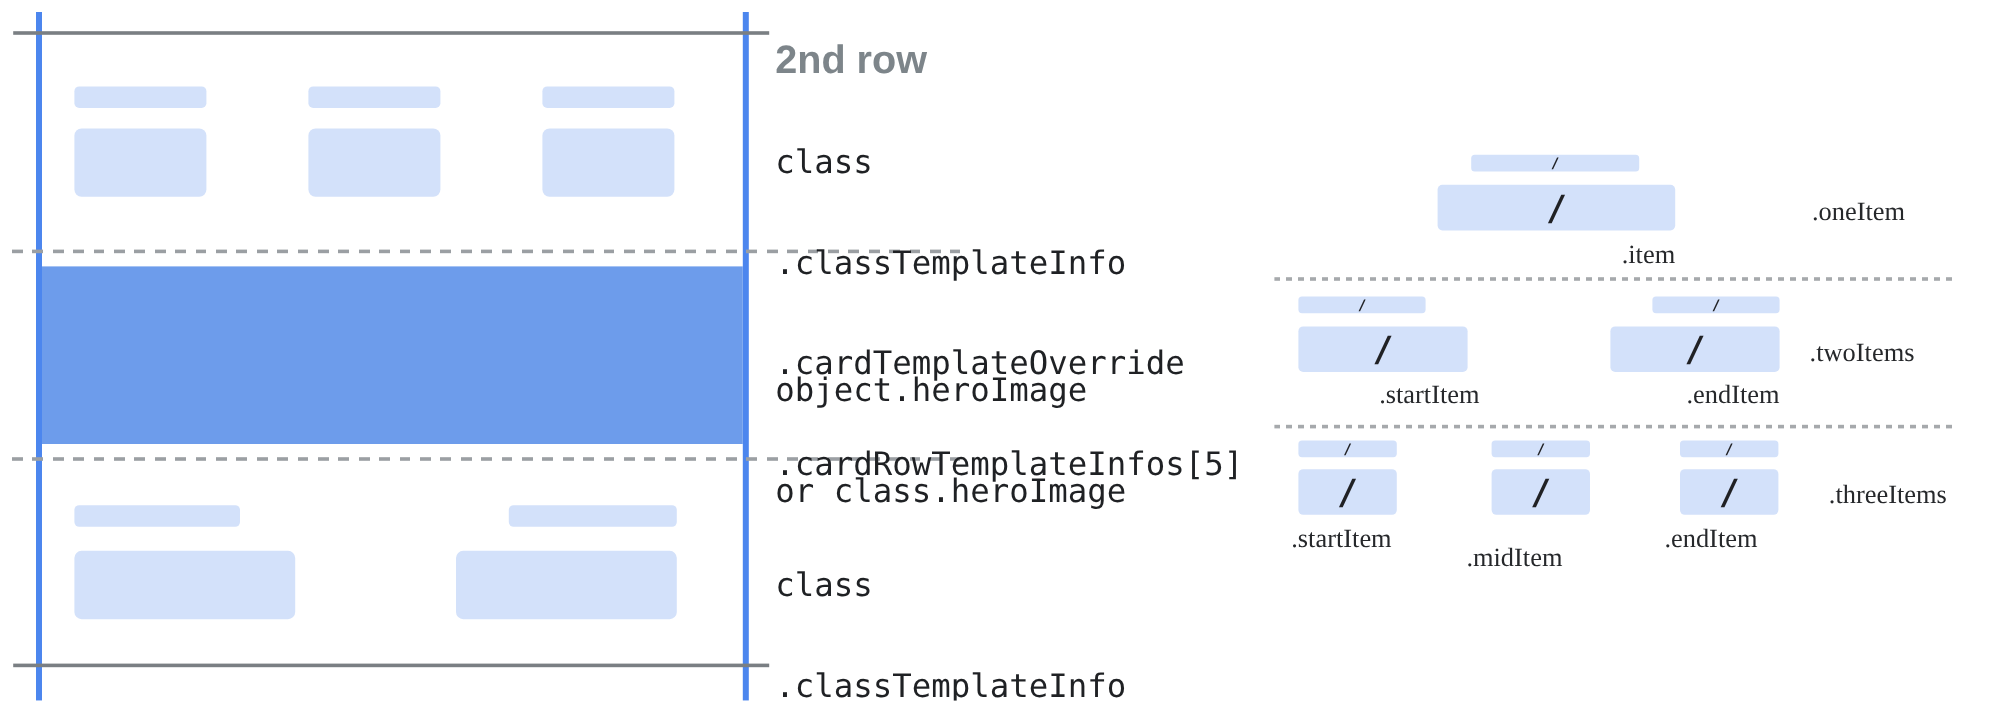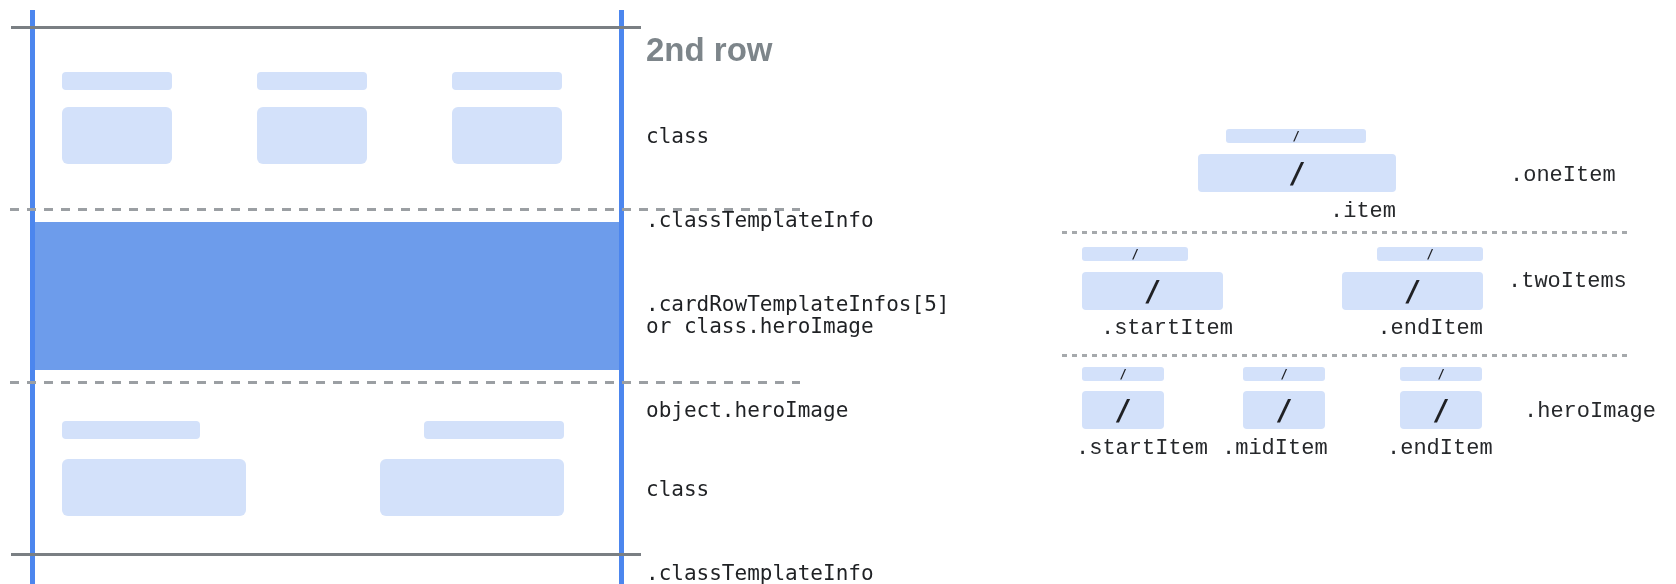--- a/index.html
+++ b/index.html
@@ -15,22 +15,22 @@
   
   .ph{position:absolute;background:#d3e1fa;display:flex;align-items:center;justify-content:center;}
   .ph-s{height:18px;border-radius:4px;}
   .ph-b{height:57px;border-radius:6px;}
   .chip-s{height:14px;border-radius:3px;}
   .chip-b{height:38px;border-radius:4px;}
   .hero{position:absolute;left:35px;top:222px;width:584px;height:148px;background:#6d9ceb;}
   
   .h-row{position:absolute;left:646px;font-size:33px;font-weight:bold;color:#7d858a;letter-spacing:0;}
   .code{position:absolute;left:646px;font-family:"DejaVu Sans Mono", monospace;
-        font-size:21px;line-height:28px;color:#1f2124;white-space:pre;}
-  .mono-label{position:absolute;font-family:Liberation Mono, monospace;
+        font-size:27px;line-height:28px;color:#1f2124;white-space:pre;}
+  .mono-label{position:absolute;font-family:Liberation Serif, serif;
               font-size:22px;color:#26282b;white-space:pre;}
   .centered{text-align:right;}
   .slash-b{font-family:"DejaVu Sans Mono", monospace;font-weight:bold;font-size:29px;color:#202124;}
   .slash-s{font-family:"DejaVu Sans Mono", monospace;font-weight:bold;font-size:12px;color:#202124;}
 </style>
 </head>
 <body>
 
 <div class="stage">
 
@@ -52,26 +52,27 @@
 
   <div class="ph ph-s" style="left:62px;top:421px;width:138px"></div>
   <div class="ph ph-b" style="left:62px;top:459px;width:184px"></div>
   <div class="ph ph-s" style="left:424px;top:421px;width:140px"></div>
   <div class="ph ph-b" style="left:380px;top:459px;width:184px"></div>
 
   <div class="h-row" style="top:31px">2nd row</div>
   <div class="code" style="top:66px">
     <div>class</div>
     <div>.classTemplateInfo</div>
+    <div>.cardTemplateOverride</div>
     <div>.cardRowTemplateInfos[5]</div>
   </div>
 
   <div class="code" style="top:256px">
+    <div>object.heroImage</div>
     <div>or class.heroImage</div>
-    <div>object.heroImage</div>
   </div>
 
   <div class="code" style="top:419px">
     <div>class</div>
     <div>.classTemplateInfo</div>
     
     
   </div>
 
   <div class="ph chip-s" style="left:1226px;top:129px;width:140px">
@@ -90,21 +91,21 @@
   </div>
   <div class="ph chip-b" style="left:1082px;top:272px;width:141px">
     <span class="slash-b">/</span>
   </div>
   <div class="ph chip-s" style="left:1377px;top:247px;width:106px">
     <span class="slash-s">/</span>
   </div>
   <div class="ph chip-b" style="left:1342px;top:272px;width:141px">
     <span class="slash-b">/</span>
   </div>
-  <div class="mono-label" style="left:1508px;top:269px">.twoItems</div>
+  <div class="mono-label" style="left:1508px;top:281px">.twoItems</div>
   <div class="mono-label centered" style="left:1072px;top:316px;width:161px">.startItem</div>
   <div class="mono-label centered" style="left:1342px;top:316px;width:141px">.endItem</div>
 
   <div class="dash-r" style="top:354px"></div>
 
   <div class="ph chip-s" style="left:1082px;top:367px;width:82px">
     <span class="slash-s">/</span>
   </div>
   <div class="ph chip-b" style="left:1082px;top:391px;width:82px">
     <span class="slash-b">/</span>
@@ -114,18 +115,18 @@
   </div>
   <div class="ph chip-b" style="left:1243px;top:391px;width:82px">
     <span class="slash-b">/</span>
   </div>
   <div class="ph chip-s" style="left:1400px;top:367px;width:82px">
     <span class="slash-s">/</span>
   </div>
   <div class="ph chip-b" style="left:1400px;top:391px;width:82px">
     <span class="slash-b">/</span>
   </div>
-  <div class="mono-label" style="left:1524px;top:399px">.heroImage</div>
+  <div class="mono-label" style="left:1524px;top:399px">.threeItems</div>
   <div class="mono-label" style="left:1076px;top:436px">.startItem</div>
-  <div class="mono-label" style="left:1222px;top:436px">.midItem</div>
+  <div class="mono-label" style="left:1222px;top:452px">.midItem</div>
   <div class="mono-label" style="left:1387px;top:436px">.endItem</div>
 
 </div>
 
 </body></html>

